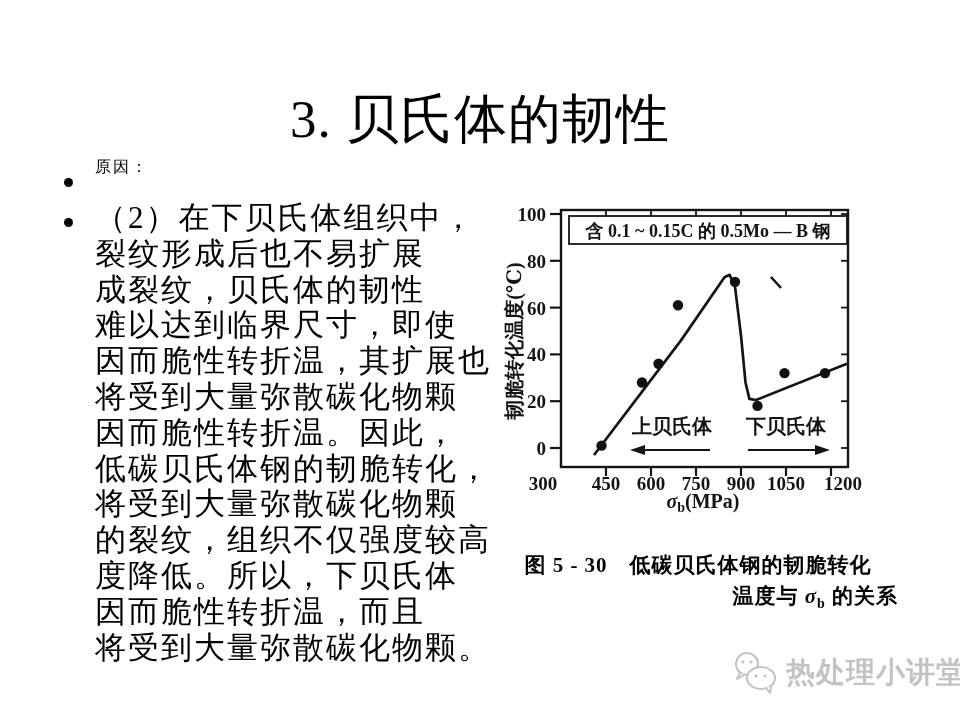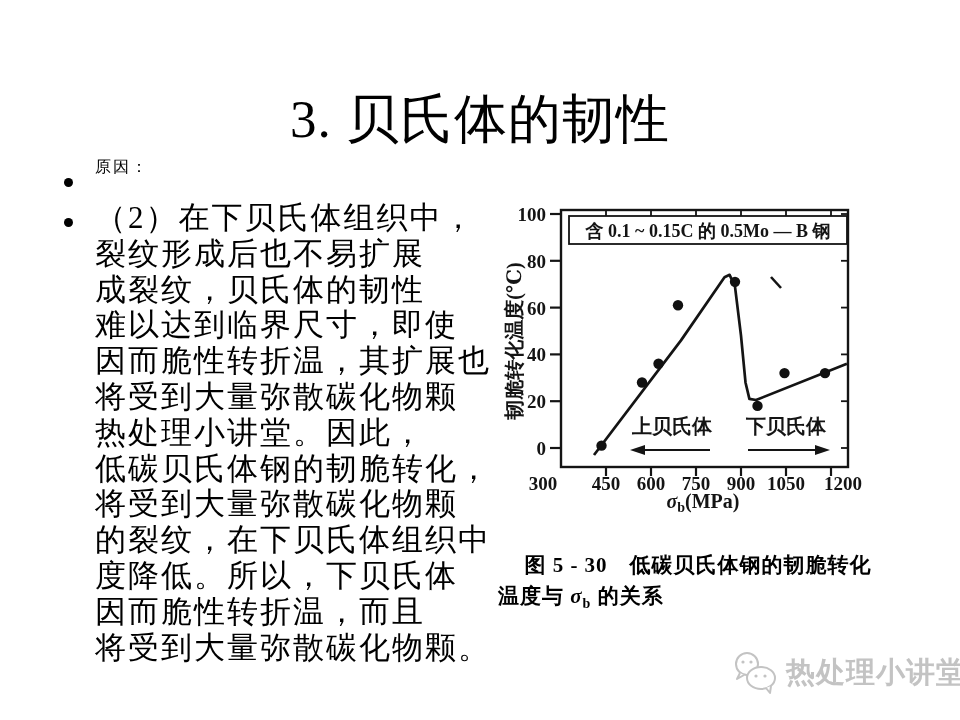--- a/index.html
+++ b/index.html
@@ -22,21 +22,21 @@
     position:absolute;left:95px;top:200px;width:395px;
     font-size:31px;line-height:35.8px;letter-spacing:2px;
   }
   .text-line{white-space:nowrap;}
   .chart-wrap{position:absolute;left:498px;top:195px;width:400px;height:430px;}
   .chart-caption1{
     position:absolute;left:0;width:400px;top:356px;text-align:center;
     font-size:21px;font-weight:bold;letter-spacing:1px;white-space:nowrap;
   }
   .chart-caption2{
-    position:absolute;left:0;width:400px;top:387px;text-align:left;
+    position:absolute;left:0;width:400px;top:387px;text-align:right;
     font-size:21px;font-weight:bold;letter-spacing:1px;white-space:nowrap;
   }
   .chart-caption2 sub{font-size:14px;}
   .watermark{
     position:absolute;left:732px;top:650px;display:flex;align-items:center;
   }
   .watermark-text{
     font-size:29px;font-weight:bold;color:#c3c3c3;letter-spacing:1px;
     margin-left:8px;white-space:nowrap;
     font-family:"Liberation Sans","DejaVu Sans",sans-serif;
@@ -53,24 +53,24 @@
   <div class="bullet1-text">原因：</div>
 
   <span class="bullet-dot" style="left:64px;top:218px;"></span>
   <div class="bullet2-lines">
       <div class="text-line">（2）在下贝氏体组织中，</div>
       <div class="text-line">裂纹形成后也不易扩展</div>
       <div class="text-line">成裂纹，贝氏体的韧性</div>
       <div class="text-line">难以达到临界尺寸，即使</div>
       <div class="text-line">因而脆性转折温，其扩展也</div>
       <div class="text-line">将受到大量弥散碳化物颗</div>
-      <div class="text-line">热处理小讲堂。因此，</div>
+      <div class="text-line">因而脆性转折温。因此，</div>
       <div class="text-line">低碳贝氏体钢的韧脆转化，</div>
       <div class="text-line">将受到大量弥散碳化物颗</div>
-      <div class="text-line">的裂纹，在下贝氏体组织中</div>
+      <div class="text-line">的裂纹，组织不仅强度较高</div>
       <div class="text-line">度降低。所以，下贝氏体</div>
       <div class="text-line">因而脆性转折温，而且</div>
       <div class="text-line">将受到大量弥散碳化物颗。</div>
     </div>
 
   <div class="chart-wrap">
     <svg id="chart-svg" width="400" height="330" viewBox="0 0 400 330">
         <rect x="63" y="15" width="287" height="257" fill="none" stroke="#141414" stroke-width="2.4"></rect>
         <line x1="52" y1="253" x2="63" y2="253" stroke="#141414" stroke-width="2.2"></line>
         <line x1="343" y1="253" x2="350" y2="253" stroke="#141414" stroke-width="1.8"></line>

